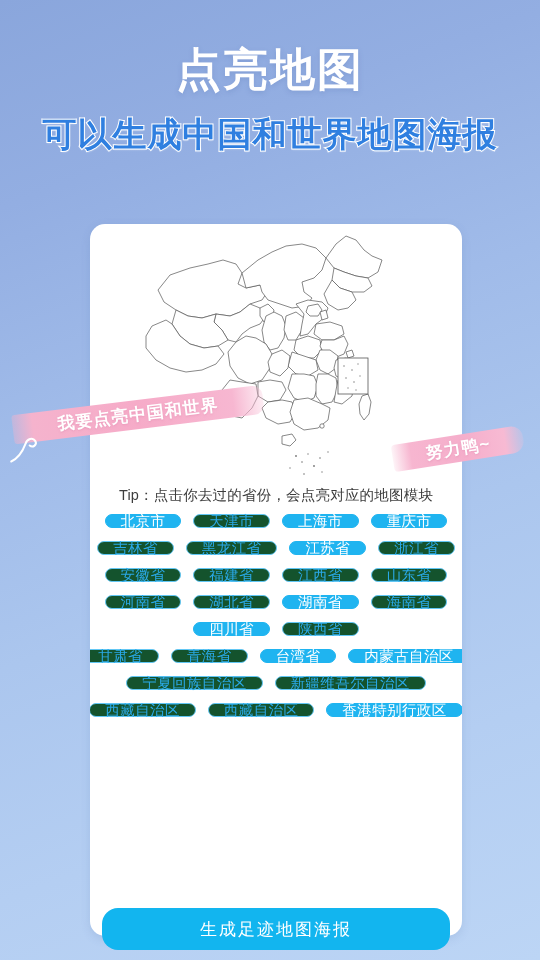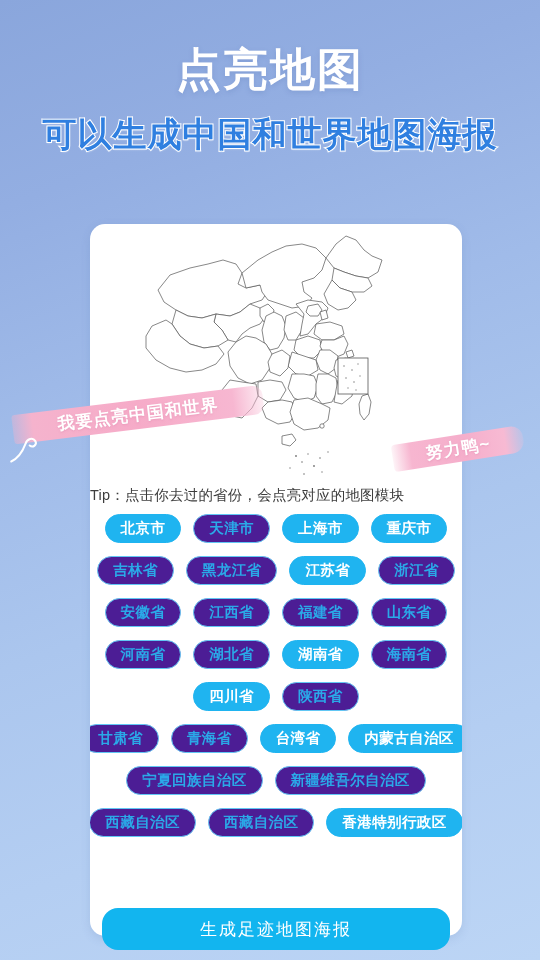--- a/index.html
+++ b/index.html
@@ -83,21 +83,21 @@
     stroke-width: 0.7;
     stroke-linejoin: round;
   }
 
   
   .tip {
     position: absolute;
     left: 0;
     top: 262px;
     width: 372px;
-    text-align: left;
+    text-align: center;
     font-size: 14.5px;
     color: #3d3d3d;
     letter-spacing: 0.2px;
   }
 
   
   .chips {
     position: absolute;
     left: 16px;
     top: 290px;
@@ -111,35 +111,34 @@
     width: 340px;
     display: flex;
     justify-content: center;
     gap: 12px;
     margin-bottom: 13px;
   }
   .chip {
     display: inline-flex;
     align-items: center;
     justify-content: center;
-    height: 29px;
+    height: 14px;
     padding: 4px 15px;
     border-radius: 15px;
     font-size: 14.5px;
     line-height: 1;
     letter-spacing: 0.4px;
     box-sizing: border-box;
     white-space: nowrap;
     cursor: pointer;
-    font-weight: bold;
   }
   .chip.off {
     border: 1.4px solid #62c7f4;
     color: #2aa9e8;
-    background: #4c1d95;
+    background: #14532d;
   }
   .chip.on {
     border: 1.4px solid #1fb4f0;
     color: #ffffff;
     background: #1fb4f0;
   }
 
   
   .primary-btn {
     position: absolute;
@@ -320,22 +319,22 @@
           <div class="chip on">重庆市</div>
         </div>
         <div class="chip-row">
           <div class="chip off">吉林省</div>
           <div class="chip off">黑龙江省</div>
           <div class="chip on">江苏省</div>
           <div class="chip off">浙江省</div>
         </div>
         <div class="chip-row">
           <div class="chip off">安徽省</div>
+          <div class="chip off">福建省</div>
           <div class="chip off">江西省</div>
-          <div class="chip off">福建省</div>
           <div class="chip off">山东省</div>
         </div>
         <div class="chip-row">
           <div class="chip off">河南省</div>
           <div class="chip off">湖北省</div>
           <div class="chip on">湖南省</div>
           <div class="chip off">海南省</div>
         </div>
         <div class="chip-row">
           <div class="chip on">四川省</div>

